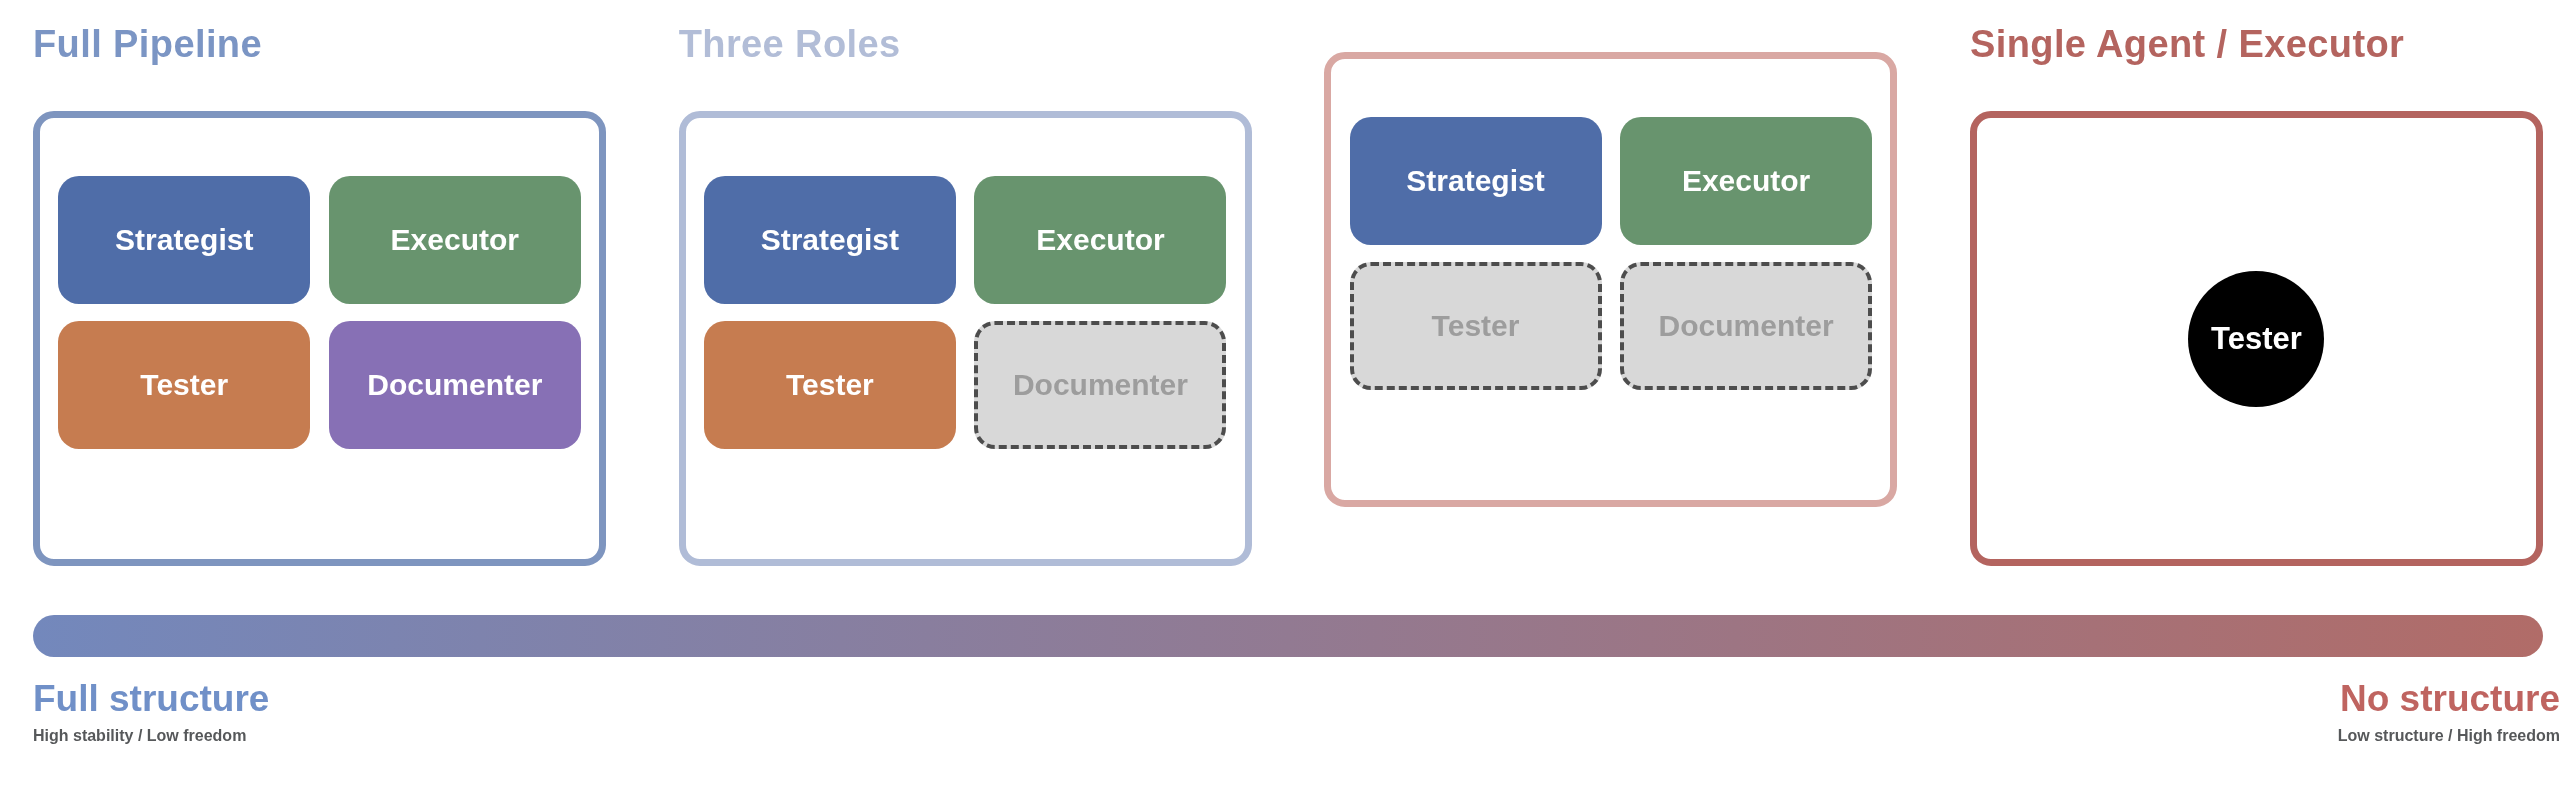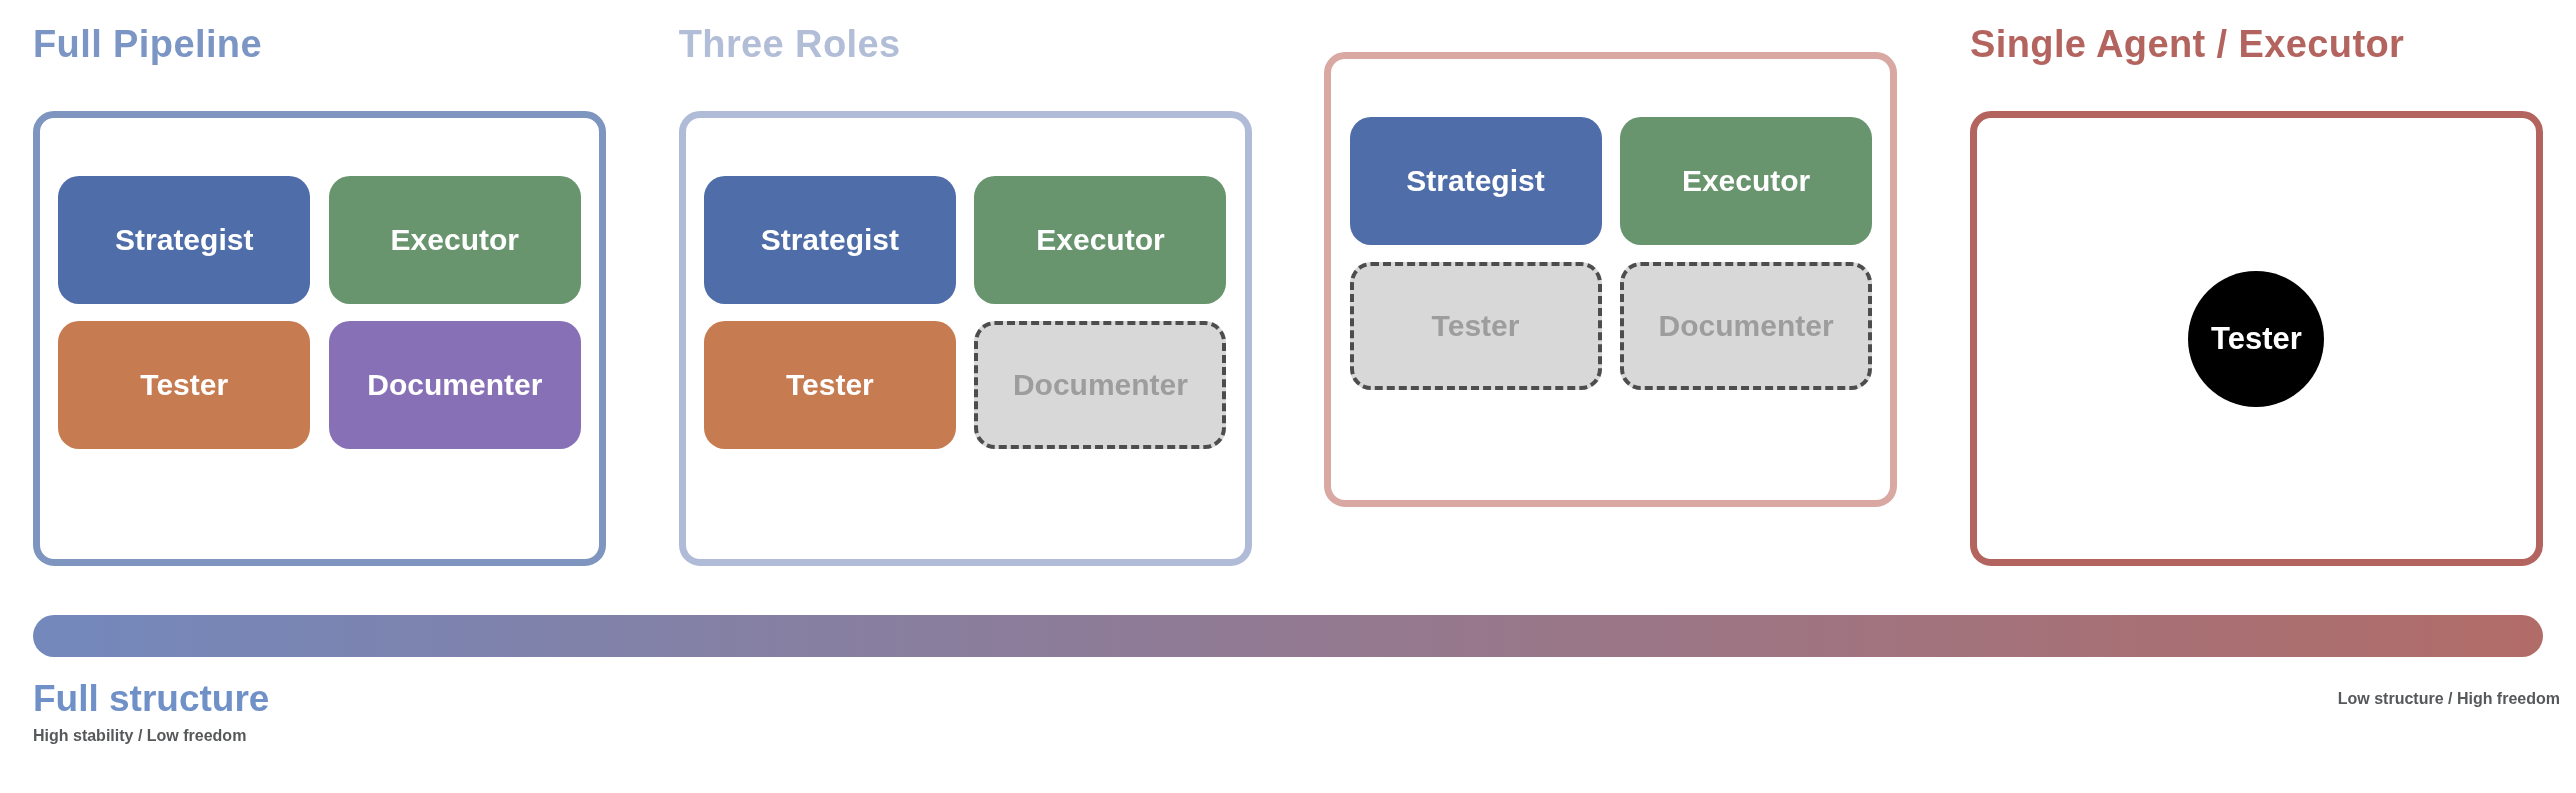--- a/index.html
+++ b/index.html
@@ -146,18 +146,19 @@
   </div>
 
   <div class="spectrum-bar" style="background: linear-gradient(90deg, rgb(115, 136, 188), rgb(177, 108, 104));"></div>
 
   <div class="spectrum-labels">
     <div class="spectrum-side left">
       <div class="spectrum-label" style="color: rgb(112, 144, 200);">Full structure</div>
       <div class="spectrum-sublabel" style="color: rgb(86, 88, 90);">High stability / Low freedom</div>
     </div>
     <div class="spectrum-side right">
+      <div class="spectrum-label" style="color: rgb(191, 100, 96);">No structure</div>
       <div class="spectrum-sublabel" style="color: rgb(86, 88, 90);">Low structure / High freedom</div>
     </div>
   </div>
 
 </div>
 
 
 </body></html>

